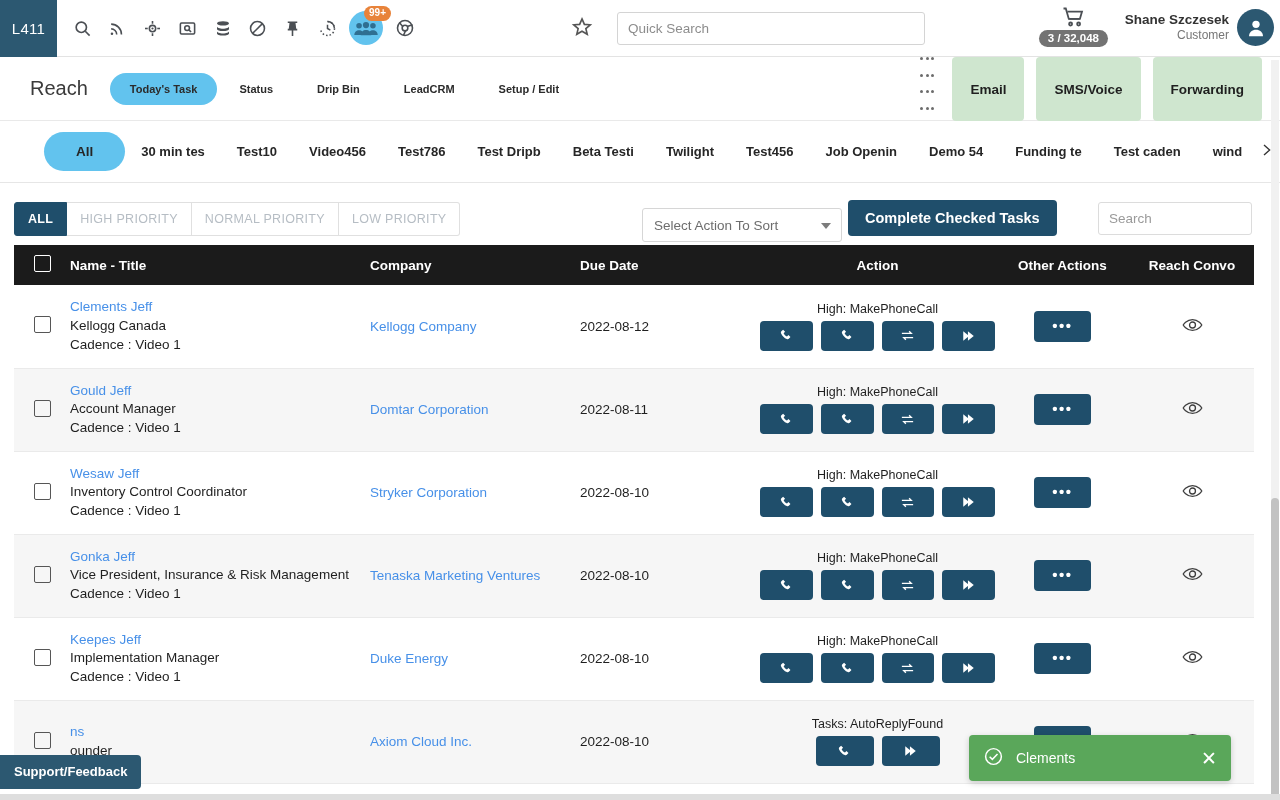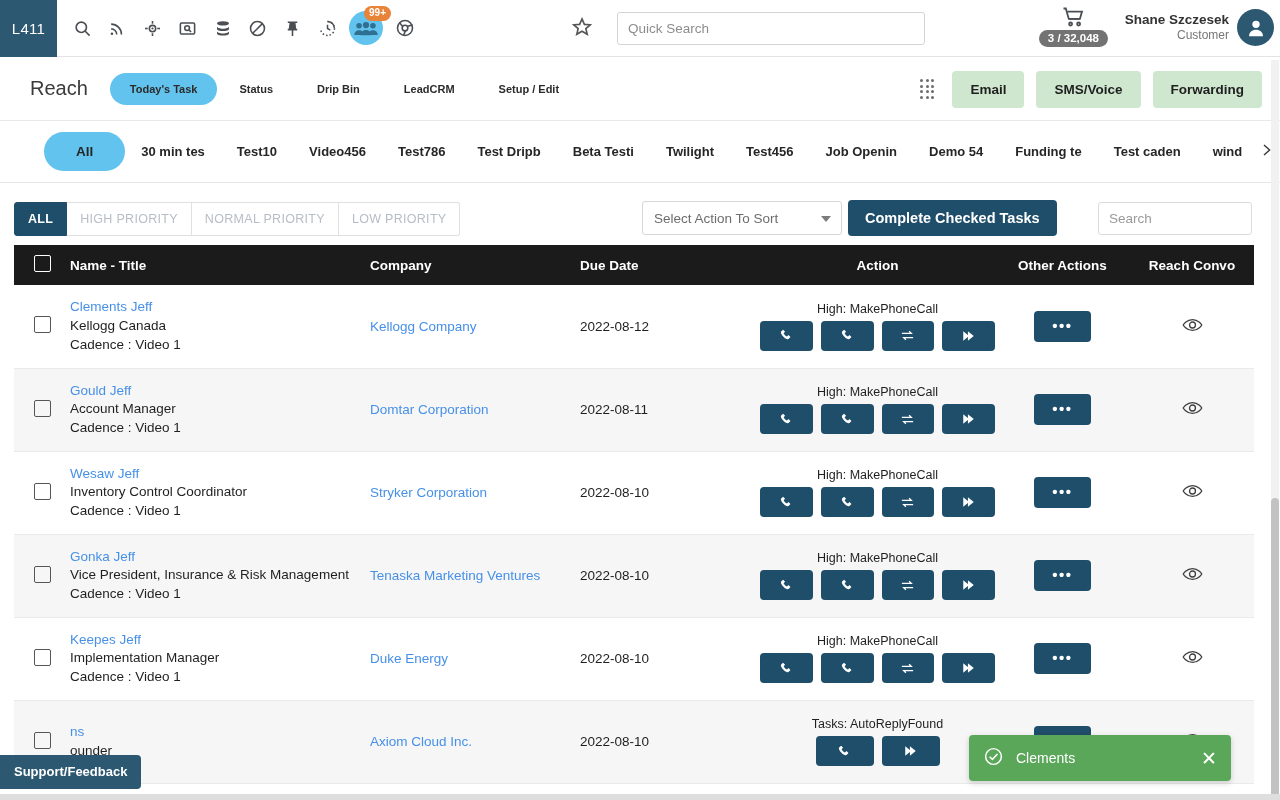--- a/index.html
+++ b/index.html
@@ -113,21 +113,21 @@
   .nav-item {
     font-size: 11px; font-weight: bold; color: #2b2b2b;
     padding: 8px 22px; cursor: pointer; white-space: nowrap;
   }
   .nav-item.active {
     background: #62c3ee; color: #2b2b2b;
     border-radius: 20px; padding: 10px 20px;
   }
   .nav-right {
     position: absolute; right: 18px; top: 0; height: 64px;
-    display: flex; align-items: center; gap: 12px;
+    display: flex; gap: 12px;
   }
   .grid-icon {
     display: grid; grid-template-columns: repeat(3, 3px);
     gap: 2.5px; cursor: pointer; margin-right: 6px;
   }
   .grid-icon i { width: 3px; height: 3px; background: #6c6c6c; border-radius: 50%; display:block; }
   .grid-icon i.mid { margin: 0 auto; }
   .gbtn {
     background: #cfe6cf; color: #1f1f1f;
     font-size: 13.5px; font-weight: bold;
@@ -179,21 +179,21 @@
   }
   .seg-btn:first-child {
     border-left: 1px solid #1f4e6b;
     border-radius: 3px 0 0 3px;
   }
   .seg-btn:last-child { border-radius: 0 3px 3px 0; }
   .seg-btn.active {
     background: #1f4e6b; color: #fff; font-weight: bold;
     border-color: #1f4e6b;
   }
-  .sel-wrap { position: absolute; left: 628px; top: 8px; }
+  .sel-wrap { position: absolute; left: 628px; top: 15px; }
   .sel {
     width: 200px; height: 34px;
     border: 1px solid #d6d6d6; border-radius: 3px;
     background: #fff; color: #6d6d6d;
     font-size: 13.5px;
     padding: 0 26px 0 11px;
     display: flex; align-items: center;
     cursor: pointer; position: relative;
   }
   .sel .caret {

